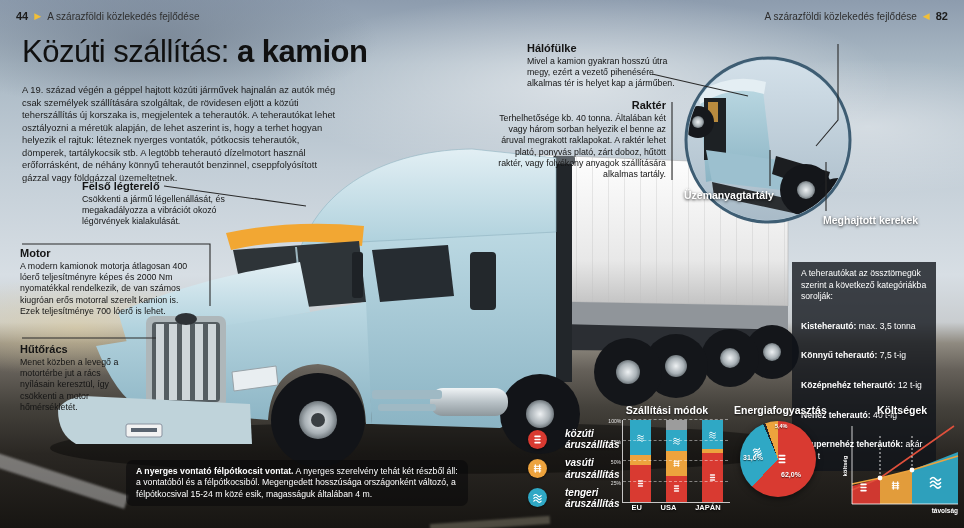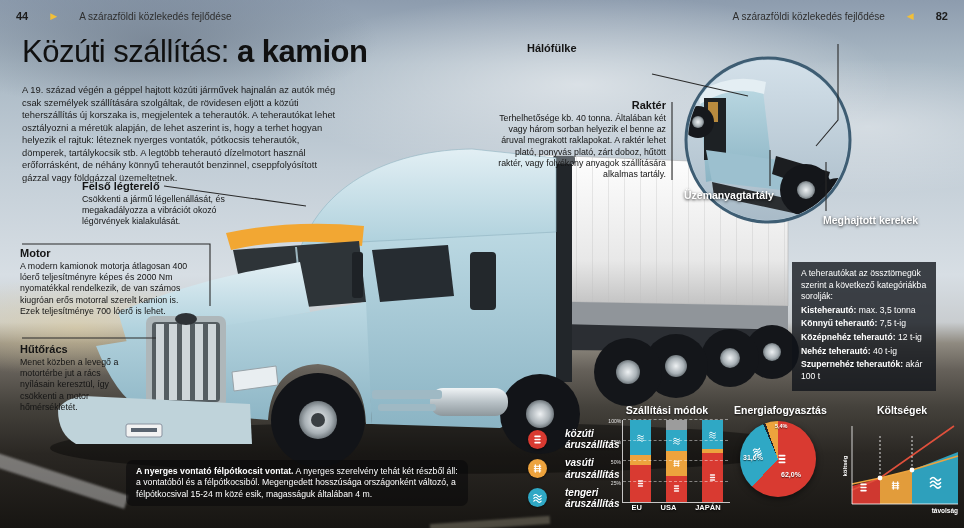--- a/index.html
+++ b/index.html
@@ -9,42 +9,42 @@
       radial-gradient(ellipse 320px 100px at 16% 8%, rgba(94,106,122,.55), transparent 70%),
       radial-gradient(ellipse 420px 120px at 60% 16%, rgba(255,255,255,.55), transparent 75%),
       radial-gradient(ellipse 300px 90px at 90% 24%, rgba(255,255,255,.4), transparent 75%),
       radial-gradient(ellipse 260px 70px at 8% 62%, rgba(228,208,156,.55), transparent 70%),
       linear-gradient(180deg,#8d9cae 0%,#a9b8c4 12%,#c3ced7 32%,#d7dee4 52%,#c9cdd0 61%,#8f8a80 65%,#66615a 70%,#45423c 77%,#2a2723 86%,#171512 100%);
   }
   .lane{position:absolute;left:-20px;top:472px;width:150px;height:14px;background:rgba(255,255,255,.38);transform:rotate(18deg);filter:blur(1px);}
   .lane2{position:absolute;left:430px;top:520px;width:120px;height:8px;background:rgba(240,230,200,.25);transform:rotate(-4deg);filter:blur(1px);}
 
   
-  .hdr{position:absolute;top:10px;font-size:10px;color:#2e2e2e;display:flex;align-items:center;gap:22px;}
+  .hdr{position:absolute;top:10px;font-size:10px;color:#2e2e2e;display:flex;align-items:center;gap:6px;}
   .hdr .pg{font-weight:bold;font-size:11px;color:#1c1c1c;}
   .hdr .arr{color:#f2bf37;font-size:9px;}
   #hdrL{left:16px;} #hdrR{right:16px;}
 
   
   #title{position:absolute;left:22px;top:34px;font-size:31px;color:#101010;letter-spacing:-.5px;}
   #title b{font-weight:bold;}
   #intro{position:absolute;left:22px;top:84px;width:320px;font-size:9.4px;line-height:1.33;color:#1c1c1c;}
 
   
   .co{position:absolute;color:#141414;}
   .co h4{margin:0 0 2px;font-size:11px;font-weight:bold;line-height:1.1;}
   .co p{margin:0;font-size:8.8px;line-height:1.27;}
   .co.right{text-align:right;}
   .wlabel{position:absolute;color:#fff;font-weight:bold;font-size:10.5px;text-shadow:0 1px 3px rgba(0,0,0,.85);}
 
   
   #catbox{position:absolute;left:792px;top:262px;width:144px;}
   #catbox .cathead{background:#0a0a0c;color:#fff;font-weight:bold;font-size:11px;padding:5px 9px;}
   #catbox .catbody{background:rgba(16,19,25,.78);color:#fff;font-size:8.6px;line-height:1.35;padding:6px 9px 9px;}
-  #catbox .catbody .ci{margin-top:2px;}
+  #catbox .catbody .ci{margin-top:18px;}
   #catbox .catbody b{font-weight:bold;}
 
   
   #caption{position:absolute;left:126px;top:460px;width:322px;background:rgba(8,8,10,.55);border-radius:7px;padding:6px 10px;color:#fff;font-size:8.7px;line-height:1.32;}
   #caption b{font-weight:bold;}
 
   
   .chart{position:absolute;color:#fff;}
   .chart-title{font-size:10.5px;font-weight:bold;text-align:center;text-shadow:0 1px 2px rgba(0,0,0,.8);margin:0 0 4px;}
 
@@ -261,20 +261,21 @@
   <div class="co" style="left:20px;top:247px;width:170px">
     <h4>Motor</h4>
     <p>A modern kamionok motorja átlagosan 400 lóerő teljesítményre képes és 2000 Nm nyomatékkal rendelkezik, de van számos kiugróan erős motorral szerelt kamion is. Ezek teljesítménye 700 lóerő is lehet.</p>
   </div>
   <div class="co" style="left:20px;top:343px;width:110px">
     <h4>Hűtőrács</h4>
     <p>Menet közben a levegő a motortérbe jut a rács nyílásain keresztül, így csökkenti a motor hőmérsékletét.</p>
   </div>
   <div class="co" style="left:527px;top:42px;width:152px">
     <h4>Hálófülke</h4>
+    <p>Mivel a kamion gyakran hosszú útra megy, ezért a vezető pihenésére alkalmas tér is helyet kap a járműben.</p>
   </div>
   <div class="co right" style="left:494px;top:99px;width:172px">
     <h4>Raktér</h4>
     <p>Terhelhetősége kb. 40 tonna. Általában két vagy három sorban helyezik el benne az áruval megrakott raklapokat. A raktér lehet plató, ponyvás plató, zárt doboz, hűtött raktér, vagy folyékony anyagok szállítására alkalmas tartály.</p>
   </div>
   <div class="wlabel" style="left:684px;top:189px">Üzemanyagtartály</div>
   <div class="wlabel" style="left:823px;top:214px">Meghajtott kerekek</div>
 
   <div id="catbox">
     <div class="catbody">

